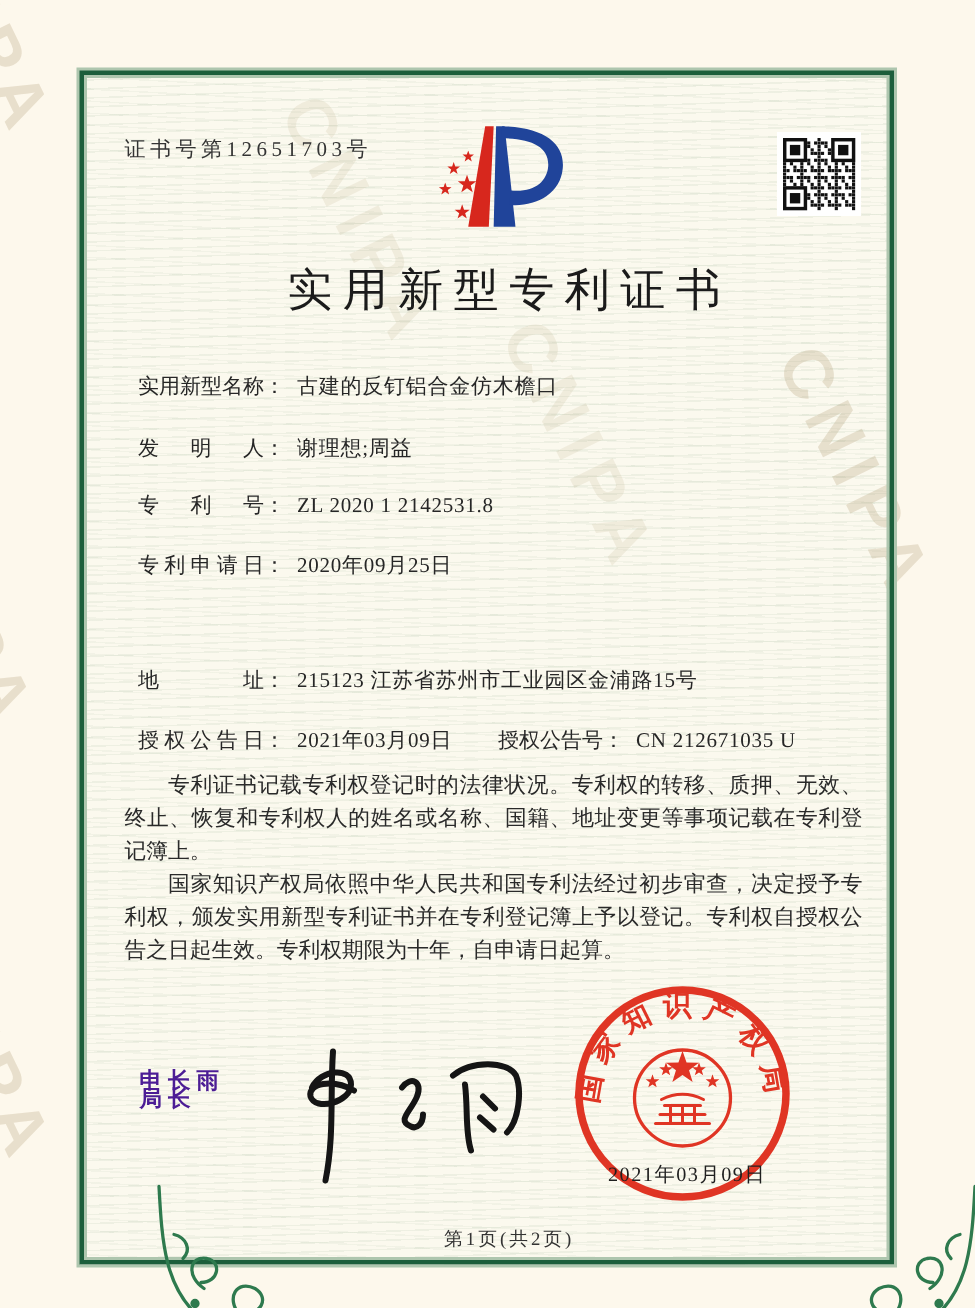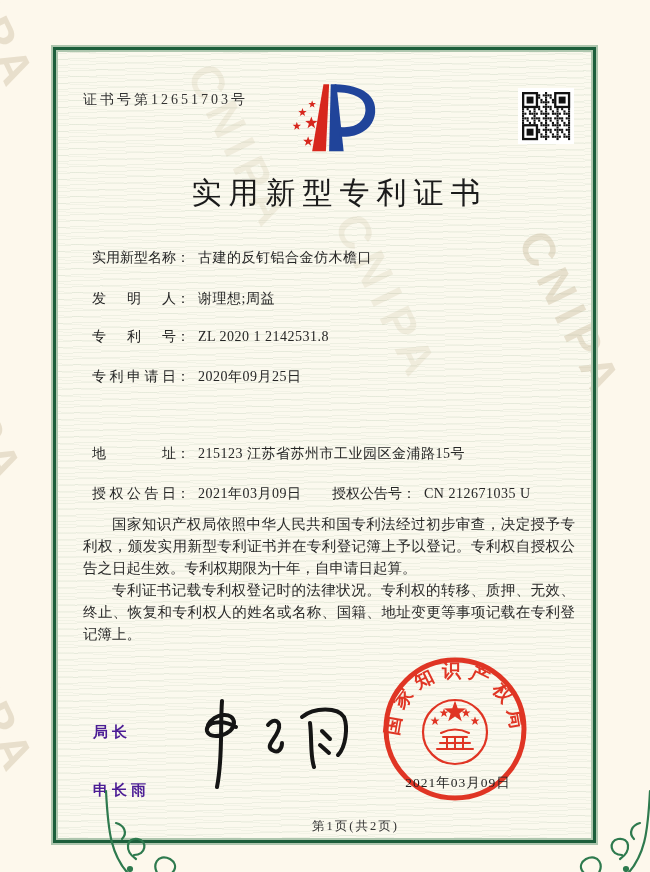--- a/index.html
+++ b/index.html
@@ -67,34 +67,34 @@
   }
   [data-name="legal-text"] p{margin:0;text-indent:2em;}
 
   
   .signer-label{
     position:absolute;left:40px;
     font-family:"Liberation Sans","DejaVu Sans",sans-serif;
     font-size:15px;font-weight:600;letter-spacing:4px;color:#4c1d95;
   }
   [data-name="signer-role"]{top:676px;}
-  [data-name="signer-name"]{top:734px;}
+  [data-name="signer-name"]{top:664px;}
   [data-name="signature-icon"]{left:137px;top:648px;z-index:4;}
 
   
   [data-name="official-seal-icon"]{left:327px;top:607px;z-index:4;opacity:0.95;}
   [data-name="seal-date"]{
     left:330px;top:727px;width:150px;text-align:center;z-index:5;
     font-size:13.5px;letter-spacing:1px;color:#1f1f1f;
   }
 
   
   [data-name="page-indicator"]{
     left:0;top:771px;width:100%;text-align:center;
-    font-size:12.5px;letter-spacing:2px;color:#333;margin-left:16px;
+    font-size:12.5px;letter-spacing:2px;color:#333;
   }
 
   
   .flourish{position:absolute;z-index:4;pointer-events:none;}
   [data-name="flourish-bottom-left-icon"]{left:47px;top:742px;}
   [data-name="flourish-bottom-right-icon"]{left:478px;top:742px;transform:scaleX(-1);}
 </style>
 </head>
 <body>
 
@@ -319,22 +319,22 @@
     <span class="flabel" data-name="field-label">地址</span><span class="fcolon" data-name="field-colon">：</span><span class="fvalue" data-name="field-value">215123 江苏省苏州市工业园区金浦路15号</span>
   </div>
   <div class="field-row" style="top:438px" data-name="field-row-grant-date">
     <span class="flabel" data-name="field-label">授权公告日</span><span class="fcolon" data-name="field-colon">：</span><span class="fvalue" data-name="field-value">2021年03月09日</span>
     <span class="fgroup2" data-name="field-grant-publication">
       <span data-name="field-label">授权公告号</span><span data-name="field-colon">：</span><span class="fvalue" data-name="field-value">CN 212671035 U</span>
     </span>
   </div>
 
   <div class="abs" data-name="legal-text">
+    <p data-name="legal-paragraph">专利证书记载专利权登记时的法律状况。专利权的转移、质押、无效、终止、恢复和专利权人的姓名或名称、国籍、地址变更等事项记载在专利登记簿上。</p>
     <p data-name="legal-paragraph">国家知识产权局依照中华人民共和国专利法经过初步审查，决定授予专利权，颁发实用新型专利证书并在专利登记簿上予以登记。专利权自授权公告之日起生效。专利权期限为十年，自申请日起算。</p>
-    <p data-name="legal-paragraph">专利证书记载专利权登记时的法律状况。专利权的转移、质押、无效、终止、恢复和专利权人的姓名或名称、国籍、地址变更等事项记载在专利登记簿上。</p>
   </div>
 
   <div class="signer-label" data-name="signer-role">局长</div>
   <div class="signer-label" data-name="signer-name">申长雨</div>
 
   <svg class="abs" data-name="signature-icon" width="180" height="95" viewBox="0 0 180 95" fill="none" stroke="#151515" stroke-width="4" stroke-linecap="round">
     <path d="M18,30 C24,18 44,16 44,28 C44,40 20,46 17,36 C15,27 32,24 46,32"></path>
     <path d="M32,6 C30,34 33,62 27,92"></path>
     <path d="M78,30 C84,22 92,26 88,36 C84,46 74,52 84,56 C88,58 92,54 92,48"></path>
     <path d="M112,22 C124,12 148,12 154,22 C158,32 156,52 148,60"></path>

